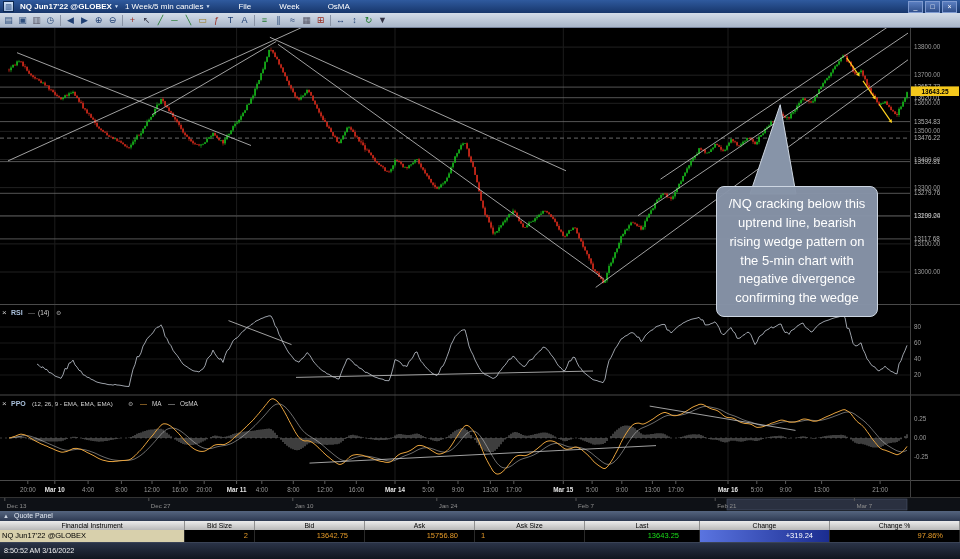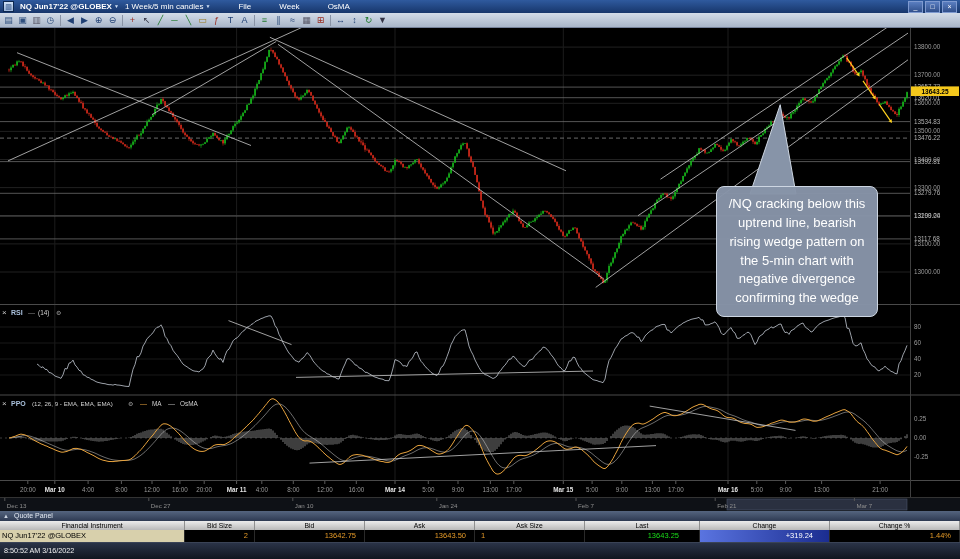--- a/index.html
+++ b/index.html
@@ -35,21 +35,21 @@
   .qp-collapse{position:absolute;left:3px;top:0;font-size:6px;color:#cdd6e2;}
   .qp-cols,.qp-row{display:grid;grid-template-columns:185px 70px 110px 110px 110px 115px 130px 130px;}
   .qp-cols{height:9px;background:linear-gradient(#ececec,#b9b9b9);}
   .qp-col{font-size:6.8px;line-height:9px;text-align:center;color:#000;border-right:1px solid #8f8f8f;overflow:hidden;}
   .qp-row{height:12px;background:#000;}
   .qp-row>span{font-size:7.5px;line-height:12px;border-right:1px solid #2a2a2a;overflow:hidden;white-space:nowrap;}
   .c-inst{background:#d8d0ac;color:#000;padding-left:2px;font-size:7.2px;}
   .num-r{text-align:right;}
   .o{color:#e59a28;}
   .g{color:#1ade1a;}
-  .pr6{padding-right:6px;} .pr8{padding-right:8px;} .pr20{padding-right:20px;}
+  .pr6{padding-right:6px;} .pr8{padding-right:16px;} .pr20{padding-right:20px;}
   .c-asz{padding-left:6px;}
   .c-chg{color:#fff;text-align:right;padding-right:16px;background:linear-gradient(90deg,#5a74e0,#1b2d90);}
   
   .statusbar{height:17px;box-sizing:border-box;background:linear-gradient(#2a3347,#10161f);
     border-top:1px solid #3a4356;color:#f0f0f0;font-size:7.2px;line-height:16px;padding-left:4px;}
 </style>
 </head>
 <body>
 
 <div class="window">
@@ -1632,24 +1632,24 @@
     <span class="qp-col">Ask Size</span>
     <span class="qp-col">Last</span>
     <span class="qp-col">Change</span>
     <span class="qp-col">Change %</span>
   </div>
 
   <div class="qp-row">
     <span class="c-inst">NQ Jun17'22 @GLOBEX</span>
     <span class="num-r o pr6">2</span>
     <span class="num-r o pr8">13642.75</span>
-    <span class="num-r o pr8">13643.50</span>
+    <span class="num-r o pr8">15756.80</span>
     <span class="c-asz o">1</span>
     <span class="num-r g pr20">13643.25</span>
     <span class="c-chg">+319.24</span>
-    <span class="num-r o pr8">1.44%</span>
+    <span class="num-r o pr8">97.86%</span>
   </div>
 
   <div class="statusbar">
     <span>8:50:52 AM 3/16/2022</span>
   </div>
 
 </div>
 
 </body></html>

